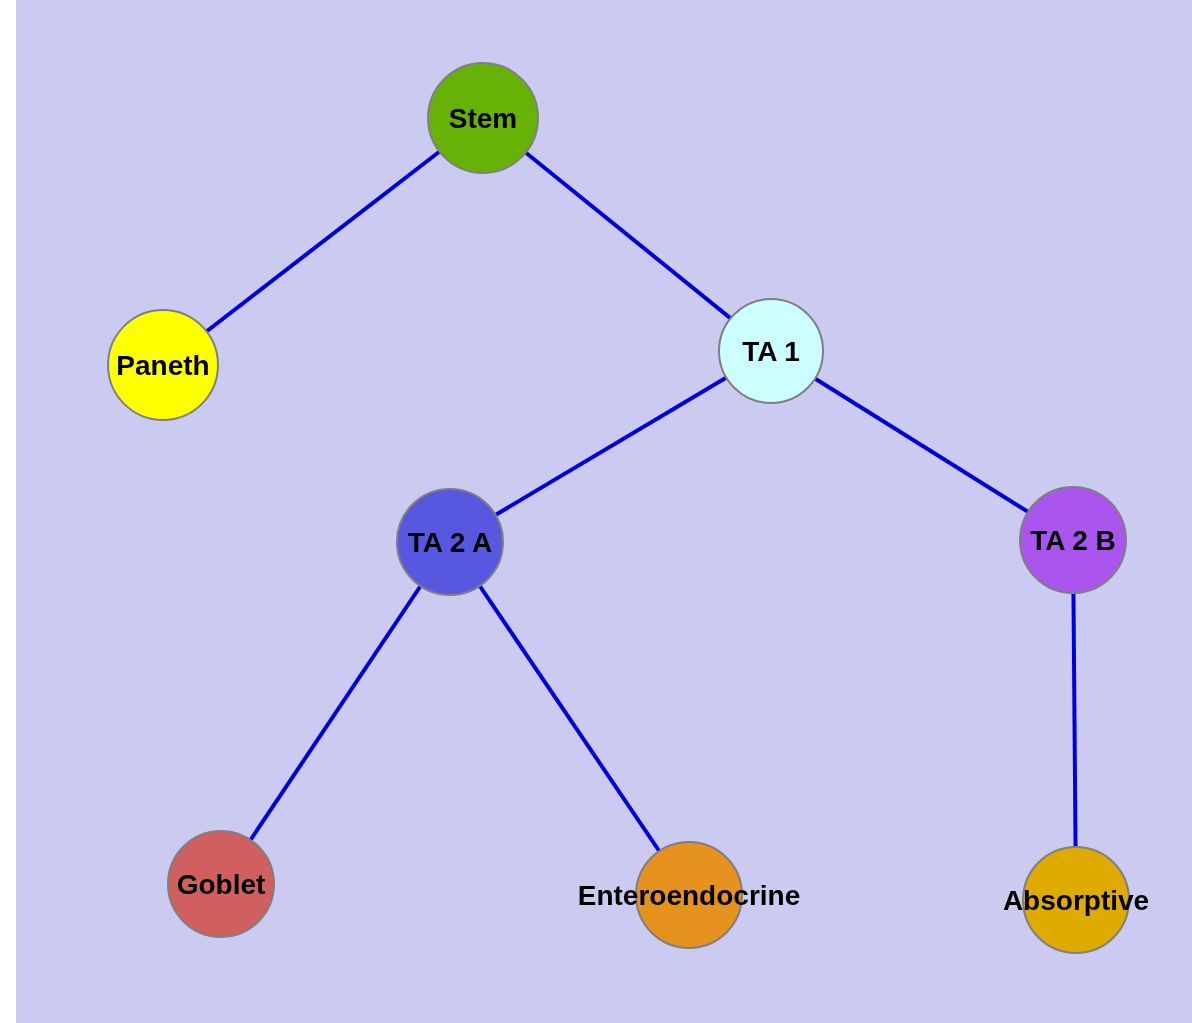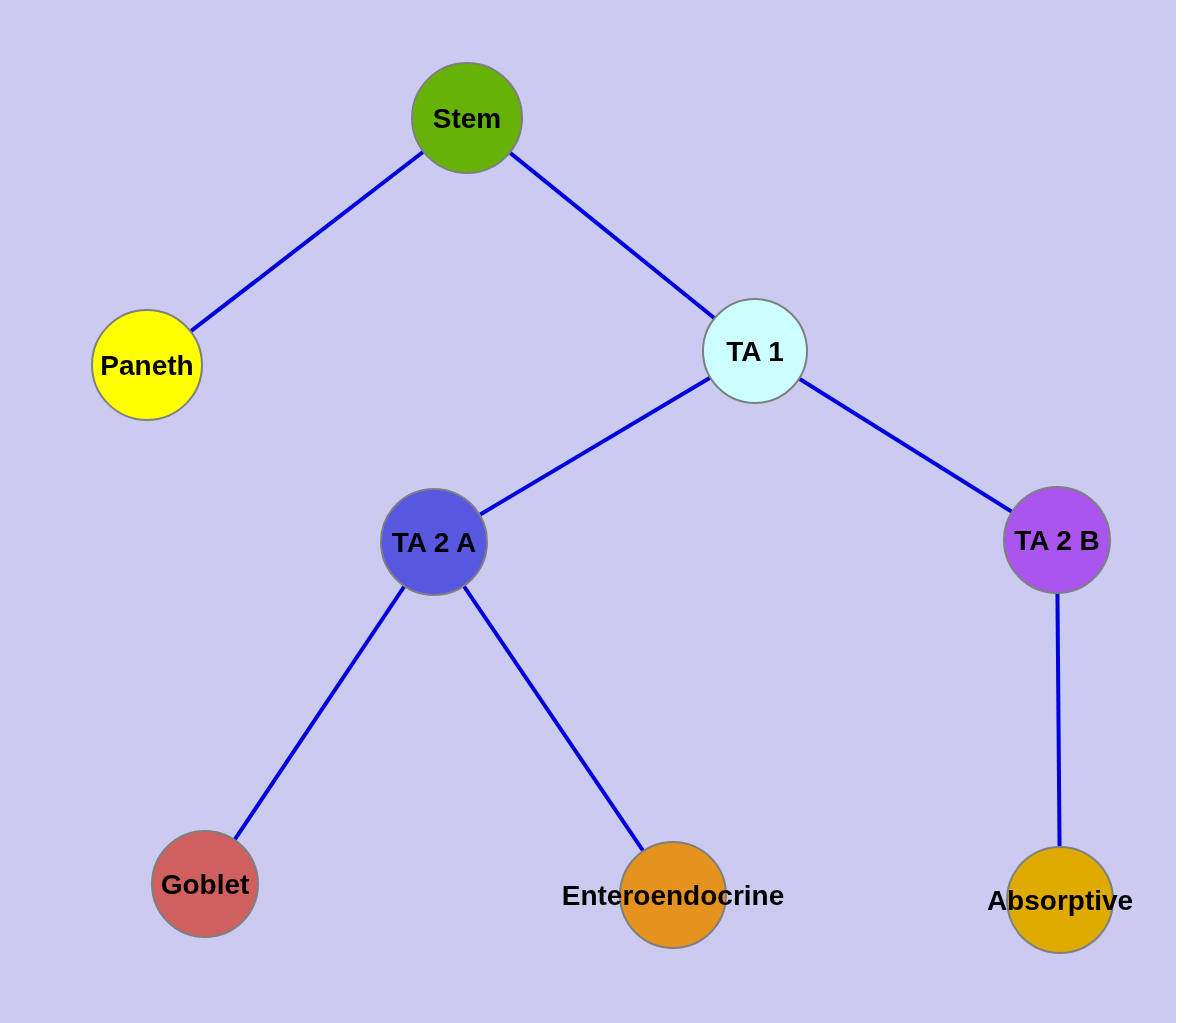--- a/index.html
+++ b/index.html
@@ -4,20 +4,21 @@
 <style>
   html, body {
     margin: 0;
     padding: 0;
     background: #ffffff;
   }
   #stage {
     width: 1176px;
     height: 1023px;
     overflow: hidden;
+    padding-left: 16px;
   }
   svg {
     display: block;
   }
   .node-label {
     font-family: "Liberation Sans", "DejaVu Sans", sans-serif;
     font-size: 28px;
     font-weight: bold;
     fill: #000000;
   }

